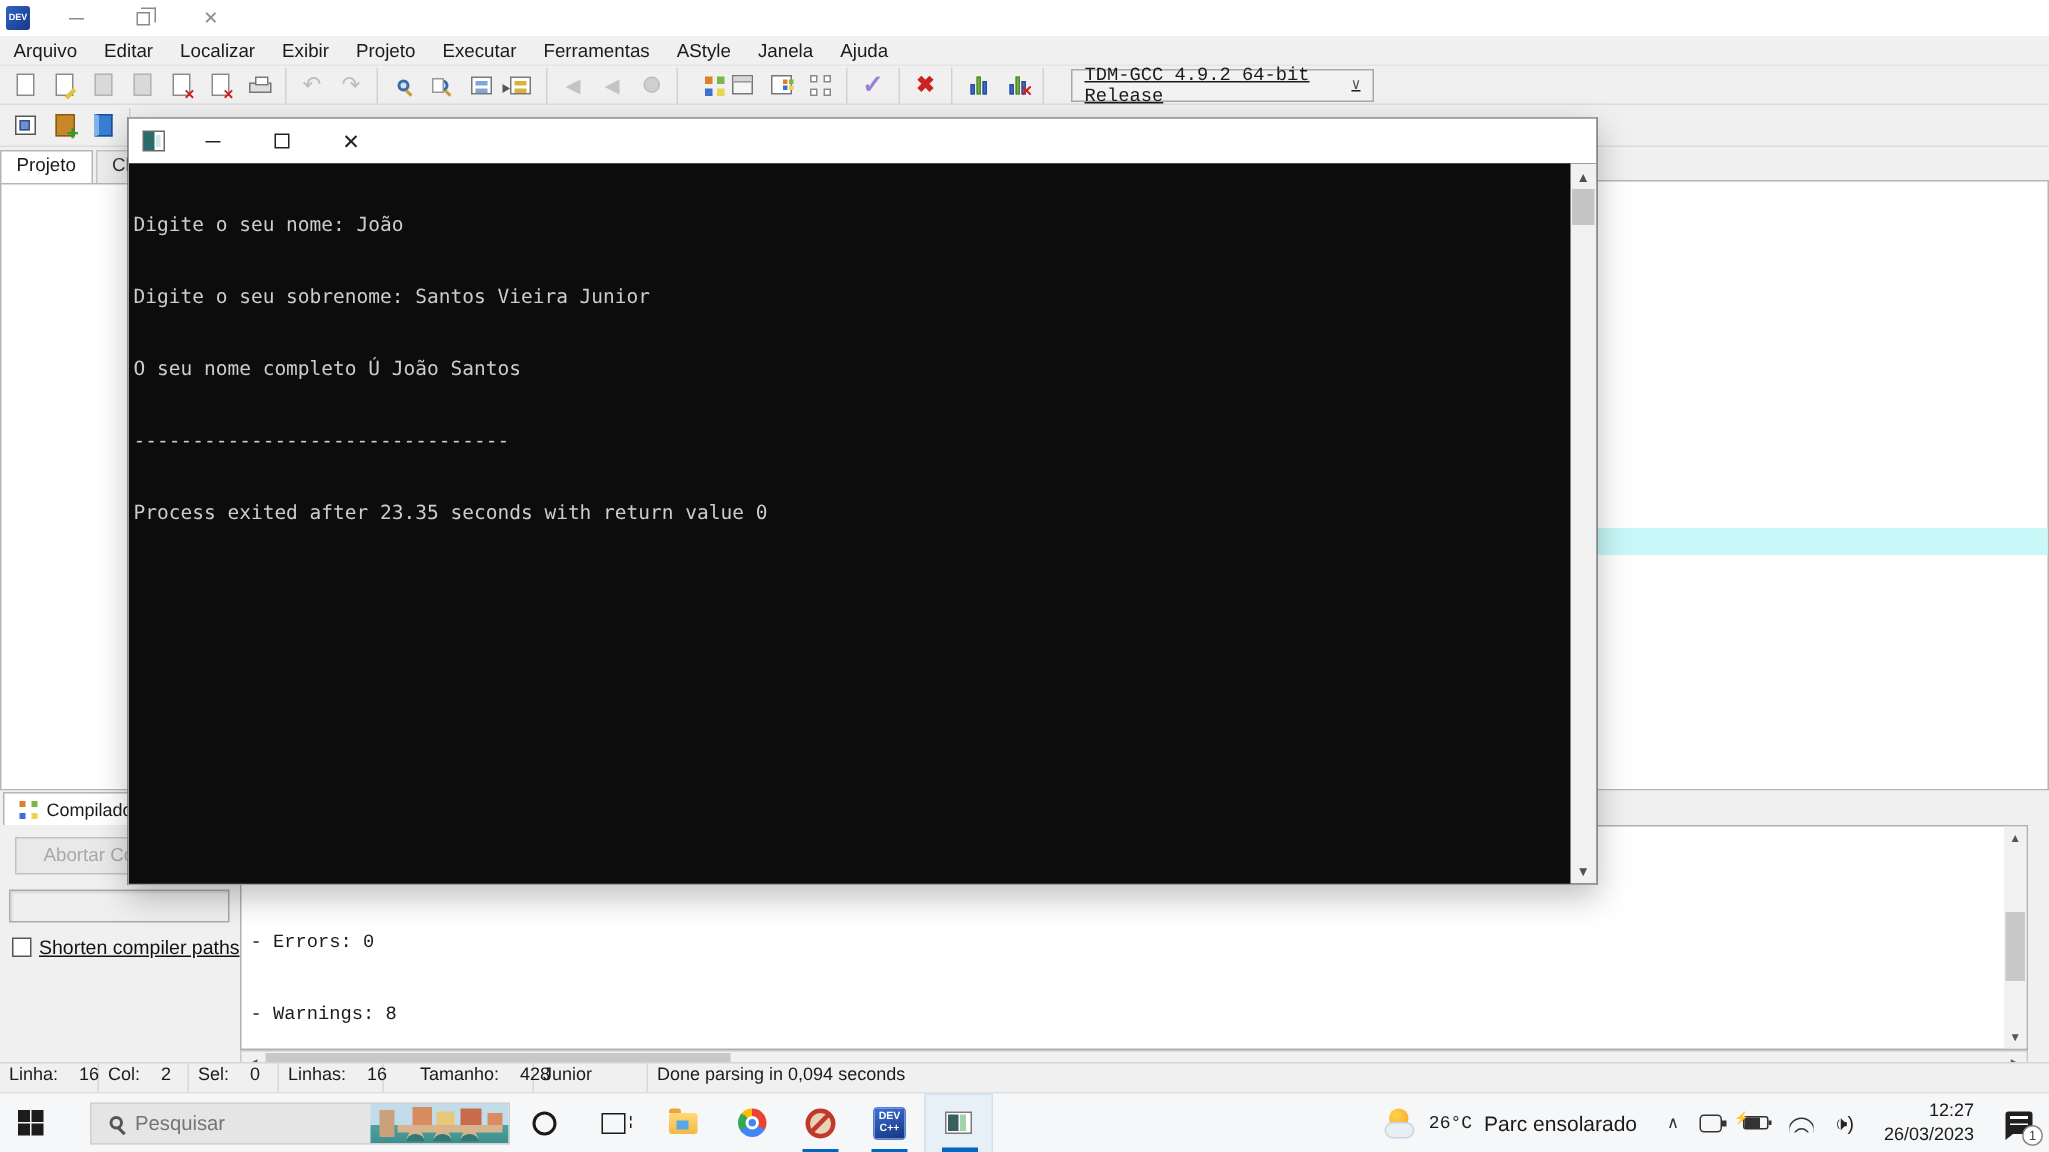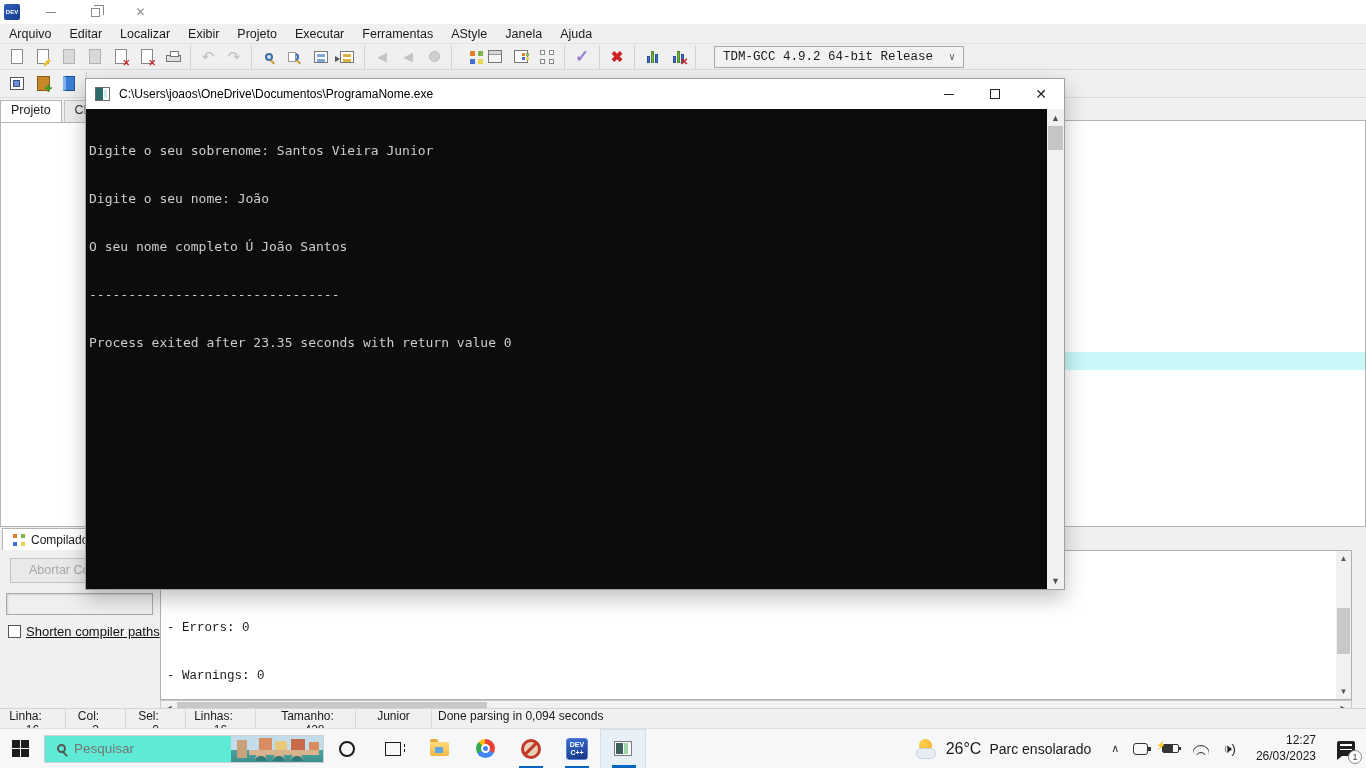--- a/index.html
+++ b/index.html
@@ -51,21 +51,21 @@
   .crun { width:14px; height:13px; border:1px solid #777; background:#fff; display:flex; align-items:center; justify-content:center; }
   .crun .mini { width:3px; height:3px; background:#e07f28; box-shadow:4px 0 0 #7ab648, 0 4px 0 #3f6fd1, 4px 4px 0 #e8d44d; margin:-4px -4px 0 0; }
   .chk { color:#9a7fd4; font-size:17px; font-weight:bold; line-height:1; }
   .redcross { color:#c22; font-size:15px; font-weight:bold; line-height:1; }
   .bars { display:flex; align-items:flex-end; gap:1px; height:13px; }
   .bars i { display:block; width:3px; background:#3f6fd1; border:1px solid #2a4f9a; }
   .bars i:nth-child(2){ background:#7ab648; border-color:#4f8a2a; }
   .bars.redx2 { position:relative; }
   .bars.redx2::after { content:"✕"; position:absolute; right:-5px; bottom:-4px; color:#c22; font-size:10px; font-weight:bold; }
 
-  .compiler-select { margin-left:18px; width:250px; height:22px; background:#f2f2f2; border:1px solid #a9a9a9; display:flex; align-items:center; justify-content:space-between; padding:0 8px; font-family:"Liberation Mono",monospace; font-size:12.5px; color:#1a1a1a; }
+  .compiler-select { margin-left:18px; width:202px; height:22px; background:#f2f2f2; border:1px solid #a9a9a9; display:flex; align-items:center; justify-content:space-between; padding:0 8px; font-family:"Liberation Mono",monospace; font-size:12.5px; color:#1a1a1a;text-decoration:underline; }
   .compiler-select .chev { font-size:10px; color:#555; }
 
   .t2-ico1 { width:14px; height:13px; border:1px solid #555; background:#fff; position:relative; }
   .t2-ico1::after { content:""; position:absolute; left:2px; bottom:2px; width:5px; height:5px; background:#6f8fd0; border:1px solid #33508f; }
   .t2-ico2 { width:13px; height:15px; background:#c8882a; border:1px solid #8a5d14; position:relative; }
   .t2-ico2::after { content:"+"; position:absolute; right:-4px; bottom:-6px; color:#2d9e2d; font-size:14px; font-weight:bold; }
   .t2-ico3 { width:12px; height:15px; background:#3a7fd5; border:1px solid #1f4f96; border-left:3px solid #7fb2ea; }
 
   
   .side-tabs { position:absolute; left:0; top:100px; width:160px; height:22px; display:flex; }
@@ -94,21 +94,21 @@
   .log-area { position:absolute; left:160px; top:23px; width:1192px; height:150px; background:#fff; border:1px solid #b0b0b0; overflow:hidden; }
   .log-content { padding:37px 0 0 6px; font-family:"Liberation Mono",monospace; font-size:12.5px; line-height:16px; color:#1a1a1a; white-space:pre; }
   .vsb { position:absolute; right:0; top:0; width:15px; height:148px; background:#f1f1f1; }
   .vsb .thumb { position:absolute; left:1px; top:57px; width:13px; height:46px; background:#c8c8c8; }
   .sb-arrow { position:absolute; width:15px; height:15px; color:#555; font-size:8px; display:flex; align-items:center; justify-content:center; }
   .hsb { position:absolute; left:160px; top:173px; width:1192px; height:16px; background:#f1f1f1; border:1px solid #c9c9c9; }
   .hsb .thumb { position:absolute; left:16px; top:1px; width:310px; height:13px; background:#c8c8c8; }
 
   
   .statusbar { position:absolute; left:0; top:708px; width:1366px; height:20px; background:#f0f0f0; border-top:1px solid #d5d5d5; display:flex; align-items:center; font-size:12px; color:#1a1a1a; }
-  .sb-cell { height:20px; display:flex; align-items:center; padding:0 6px; border-right:1px solid #d7d7d7; white-space:nowrap;flex-direction:column; }
+  .sb-cell { height:20px; display:flex; align-items:flex-start; padding:0 6px; border-right:1px solid #d7d7d7; white-space:nowrap; }
   .sb-cell .lab { margin-right:14px; }
 
   
   .console { position:absolute; left:85px; top:78px; width:980px; height:512px; border:1px solid #9f9f9f; box-shadow:0 8px 20px rgba(0,0,0,.25); background:#0c0c0c; }
   .con-title { height:30px; background:#fff; display:flex; align-items:center; }
   .con-ico { width:15px; height:14px; margin:0 9px; border:1px solid #6a6a6a; background:#fff; display:flex; }
   .con-ico::before { content:""; width:7px; background:#2d6a6a; }
   .con-ico::after { content:""; width:3px; margin:2px 1px; background:#cfe8e8; }
   .con-title-text { flex:1; font-size:12px; color:#000; white-space:nowrap; overflow:hidden; }
   .con-btn { width:46px; height:30px; display:flex; align-items:center; justify-content:center; color:#222; }
@@ -119,21 +119,21 @@
   .con-text { padding:2px 0 0 3px; font-family:"DejaVu Sans Mono",monospace; font-size:13px; line-height:16px; color:#cccccc; white-space:pre; }
   .con-vsb { position:absolute; right:0; top:0; width:17px; height:480px; background:#f1f1f1; }
   .con-vsb .thumb { position:absolute; left:1px; top:17px; width:15px; height:24px; background:#c5c5c5; }
   .con-sb-arrow { position:absolute; width:17px; height:17px; color:#505050; font-size:9px; display:flex; align-items:center; justify-content:center; }
 
   
   .taskbar { position:absolute; left:0; top:728px; width:1366px; height:40px; background:#f6f7f8; border-top:1px solid #e0e0e0; display:flex; align-items:center; }
   .start { width:40px; height:40px; display:flex; align-items:center; justify-content:center; }
   .winlogo { width:17px; height:17px; display:grid; grid-template-columns:8px 8px; grid-template-rows:8px 8px; gap:1px; }
   .winlogo i { background:#1c1c1c; }
-  .searchbox { width:280px; height:28px; background:#5eead4; border:1px solid #d0d0d0; display:flex; align-items:center; margin-left:4px; position:relative; overflow:hidden; }
+  .searchbox { width:280px; height:28px; background:#e5e5e5; border:1px solid #d0d0d0; display:flex; align-items:center; margin-left:20px; position:relative; overflow:hidden; }
   .searchbox .magglyph { width:9px; height:9px; border:2px solid #555; border-radius:50%; margin:0 8px 0 12px; position:relative; flex:none; }
   .searchbox .magglyph::after { content:""; position:absolute; right:-4px; bottom:-4px; width:6px; height:2px; background:#555; transform:rotate(45deg); }
   .searchbox input { border:none; outline:none; font-size:13.5px; color:#444; width:130px; font-family:"Liberation Sans",sans-serif; background:transparent; }
   .search-art { position:absolute; right:0; top:0; width:92px; height:100%; background:linear-gradient(180deg,#c3dcea 0%,#c3dcea 55%,#4aa3a0 55%,#3d8f8c 100%); }
   .search-art .b1 { position:absolute; left:6px; top:4px; width:10px; height:18px; background:#c9a27d; }
   .search-art .b2 { position:absolute; left:28px; top:2px; width:13px; height:13px; background:#d98c5f; }
   .search-art .b3 { position:absolute; left:44px; top:5px; width:12px; height:11px; background:#e8c87a; }
   .search-art .b4 { position:absolute; left:60px; top:3px; width:14px; height:13px; background:#c96a4a; }
   .search-art .b5 { position:absolute; left:78px; top:6px; width:10px; height:10px; background:#d98c5f; }
   .search-art .bridge { position:absolute; left:18px; top:14px; width:70px; height:5px; background:#d8b48e; }
@@ -155,21 +155,21 @@
   .devico { width:22px; height:22px; border-radius:3px; background:linear-gradient(160deg,#3a6fd8,#17357f); color:#fff; font-size:7px; font-weight:bold; display:flex; flex-direction:column; align-items:center; justify-content:center; line-height:1.1; border:1px solid #5a7fd0; }
   .conico-tb { width:18px; height:15px; border:1px solid #7a7a7a; background:#fff; display:flex; padding:1px; gap:1px; }
   .conico-tb i:nth-child(1) { display:block; width:7px; background:#3a5f5f; }
   .conico-tb i:nth-child(2) { display:block; width:4px; background:#9fd3a8; }
 
   .tb-right { margin-left:auto; display:flex; align-items:center; height:40px; }
   .weather { display:flex; align-items:center; gap:8px; padding:0 10px; }
   .wicon { width:22px; height:20px; position:relative; }
   .wicon::before { content:""; position:absolute; left:3px; top:0; width:13px; height:13px; border-radius:50%; background:radial-gradient(circle at 35% 35%, #ffd34d, #f5a623); }
   .wicon::after { content:""; position:absolute; left:0; bottom:0; width:18px; height:9px; border-radius:8px; background:#e8eef3; border:1px solid #c8d4dd; }
-  .wtemp { font-size:16px; color:#1a1a1a; }
+  .wtemp { font-size:12px; color:#1a1a1a;font-family:Liberation Mono, monospace; }
   .wcond { font-size:14px; color:#1a1a1a; }
   .tray { display:flex; align-items:center; gap:14px; padding:0 10px; color:#1a1a1a; }
   .chevup { font-size:11px; color:#333; }
   .meet { width:15px; height:12px; border:1.5px solid #333; border-radius:3px; position:relative; }
   .meet::after { content:""; position:absolute; right:-4px; top:3px; width:3px; height:4px; background:#333; }
   .battery { width:17px; height:9px; border:1px solid #333; border-radius:2px; position:relative; background:linear-gradient(90deg,#333 70%,transparent 70%); }
   .battery::after { content:""; position:absolute; right:-3px; top:2px; width:2px; height:3px; background:#333; }
   .battery::before { content:"⚡"; position:absolute; left:-7px; top:-4px; font-size:8px; color:#333; }
   .wifi { width:16px; height:12px; position:relative; overflow:hidden; }
   .wifi i { position:absolute; left:50%; bottom:-8px; transform:translateX(-50%); border:1.5px solid #333; border-radius:50%; }
@@ -369,21 +369,21 @@
       <div class="abort-btn">Abortar Co</div>
       <div class="progress"></div>
       <div class="chkrow">
         <span class="chkbox"></span>
         <span class="chklabel">Shorten compiler paths</span>
       </div>
     </div>
     <div class="log-area">
       <div class="log-content">
         <div>- Errors: 0</div>
-        <div>- Warnings: 0</div>
+        <div>- Warnings: 8</div>
         
         
         
       </div>
       <div class="vsb">
         <div class="sb-arrow" style="top:0">▲</div>
         <div class="thumb"></div>
         <div class="sb-arrow" style="bottom:0">▼</div>
       </div>
     </div>
@@ -419,35 +419,34 @@
         <span>Junior</span>
       </div>
     <div class="sb-cell" style="border-right:none">
         <span>Done parsing in 0,094 seconds</span>
       </div>
   </div>
 
   <div class="console">
     <div class="con-title">
       <span class="con-ico"></span>
-      <span class="con-title-text">C:\Users\joaos\OneDrive\Documentos\ProgramaNome.exe</span>
       <div class="con-btn">
           <span class="con-min"></span>
         </div>
       <div class="con-btn">
           <span class="con-max"></span>
         </div>
       <div class="con-btn">
           <span class="con-close">✕</span>
         </div>
     </div>
     <div class="con-body">
       <div class="con-text">
+        <div>Digite o seu nome: João</div>
         <div>Digite o seu sobrenome: Santos Vieira Junior</div>
-        <div>Digite o seu nome: João</div>
         <div>O seu nome completo Ú João Santos</div>
         <div>--------------------------------</div>
         <div>Process exited after 23.35 seconds with return value 0</div>
       </div>
       <div class="con-vsb">
         <div class="con-sb-arrow" style="top:0">▲</div>
         <div class="thumb"></div>
         <div class="con-sb-arrow" style="bottom:0">▼</div>
       </div>
     </div>

